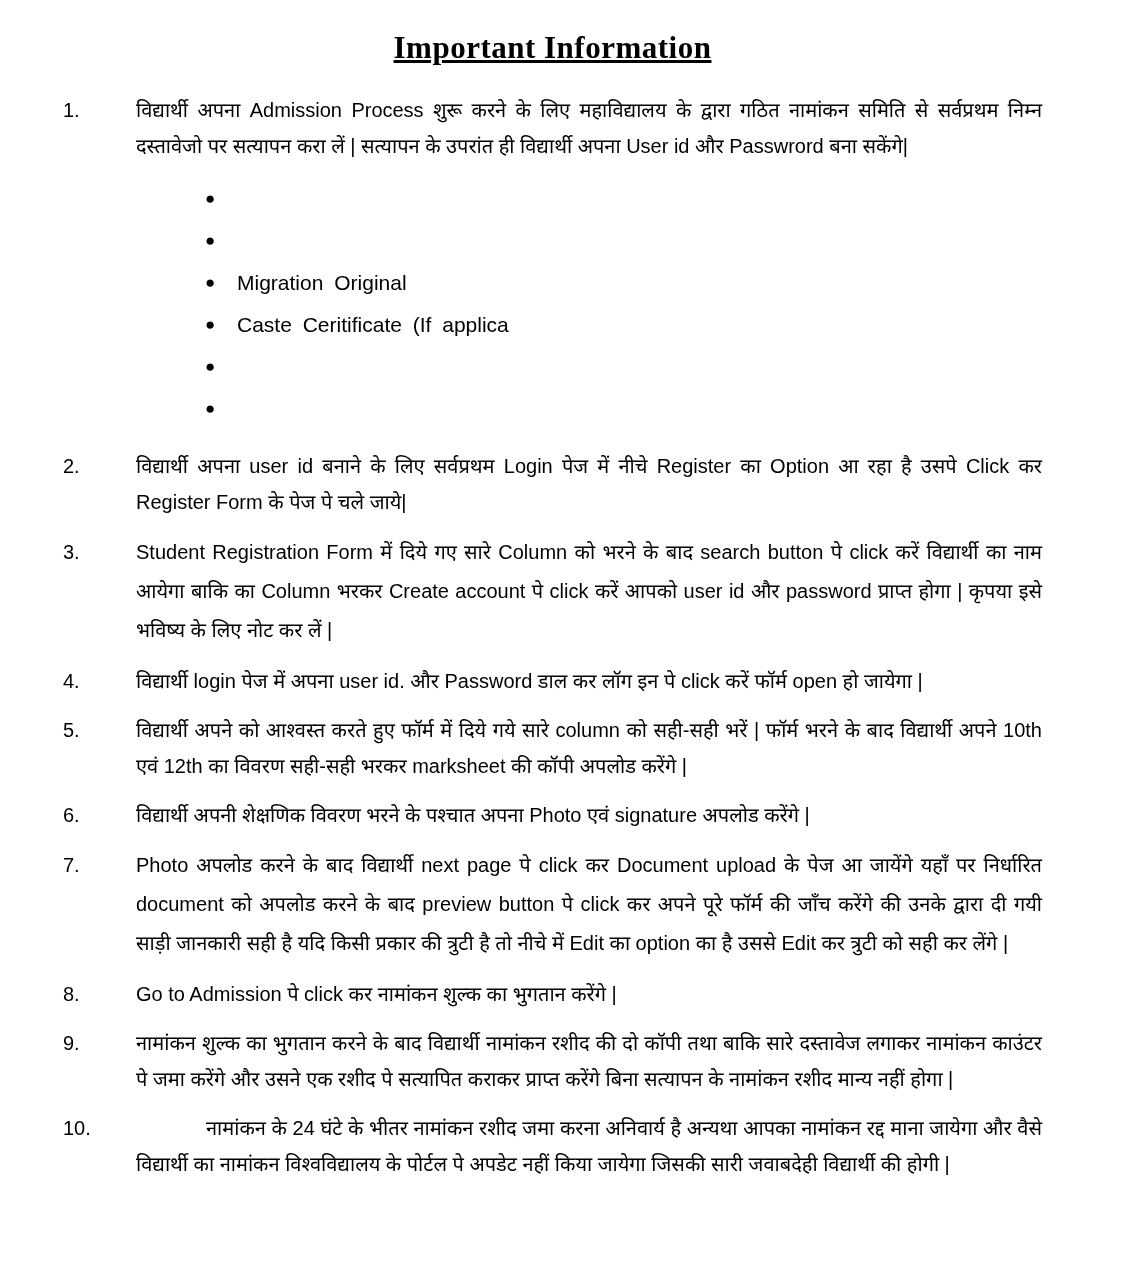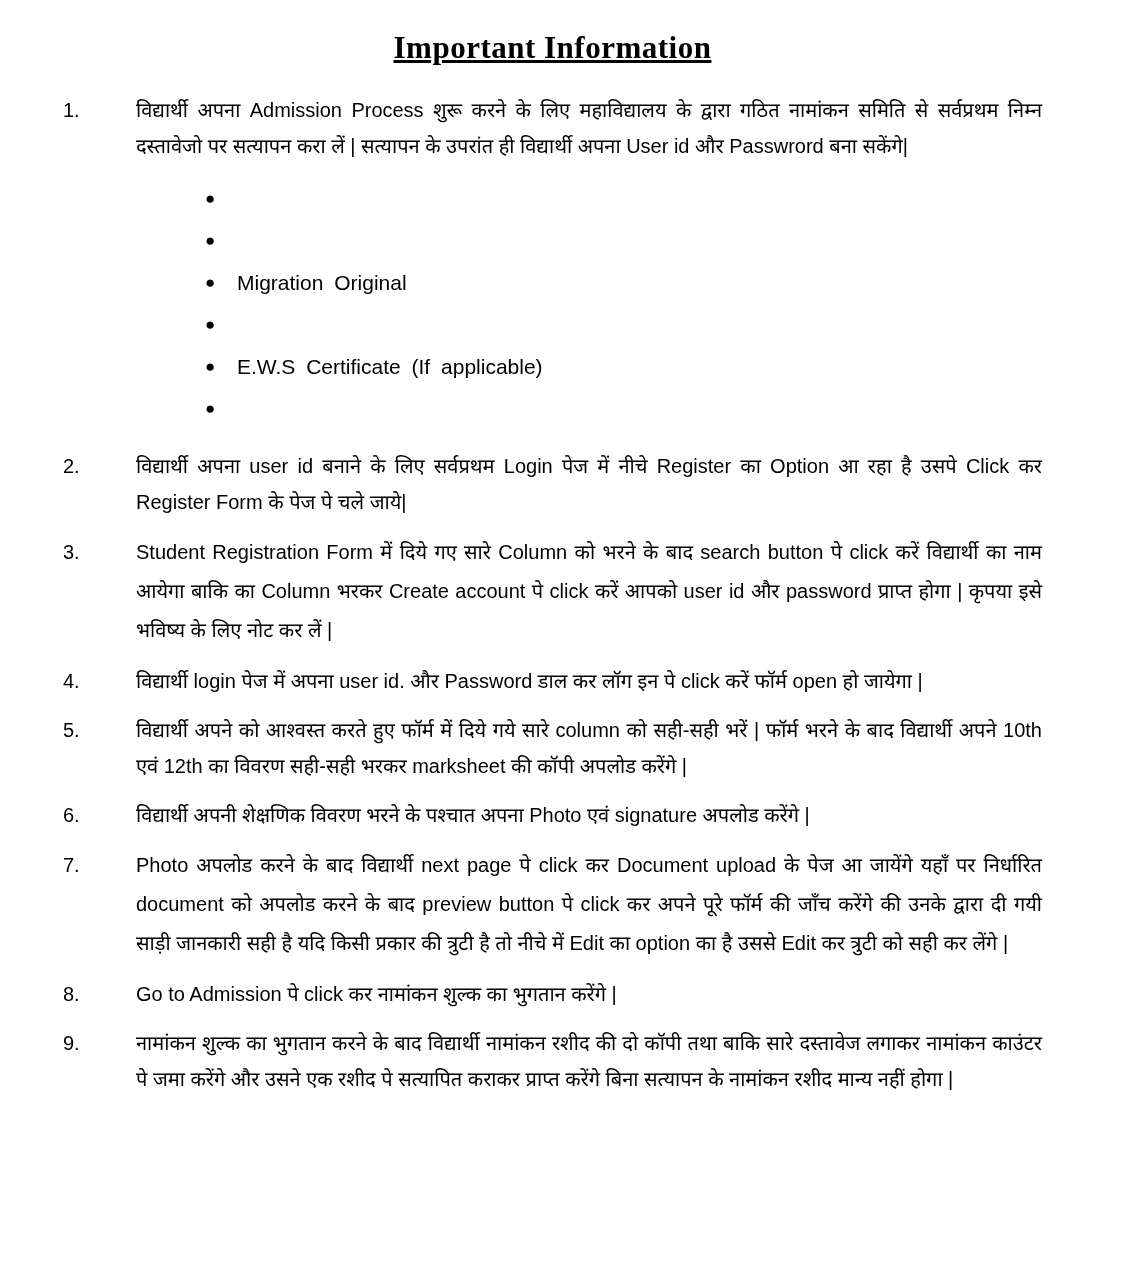--- a/index.html
+++ b/index.html
@@ -85,24 +85,24 @@
     </li>
     <li>
       <span class="dot">●</span>
     </li>
     <li>
       <span class="dot">●</span>
       <span>Migration Original</span>
     </li>
     <li>
       <span class="dot">●</span>
+      <span>Caste Ceritificate (If applica</span>
     </li>
     <li>
       <span class="dot">●</span>
-      <span>E.W.S Certificate (If applicable)</span>
     </li>
     <li>
       <span class="dot">●</span>
     </li>
   </ul>
 
   <div class="item">
     <span class="num">2.</span>
     <div class="text">विद्यार्थी अपना user id बनाने के लिए सर्वप्रथम Login पेज में नीचे Register का Option आ रहा है उसपे Click कर Register Form के पेज पे चले जाये|</div>
   </div>
@@ -135,14 +135,18 @@
   <div class="item">
     <span class="num">8.</span>
     <div class="text">Go to Admission पे click कर नामांकन शुल्क का भुगतान करेंगे |</div>
   </div>
 
   <div class="item">
     <span class="num">9.</span>
     <div class="text">नामांकन शुल्क का भुगतान करने के बाद विद्यार्थी नामांकन रशीद की दो कॉपी तथा बाकि सारे दस्तावेज लगाकर नामांकन काउंटर पे जमा करेंगे और उसने एक रशीद पे सत्यापित कराकर प्राप्त करेंगे बिना सत्यापन के नामांकन रशीद मान्य नहीं होगा |</div>
   </div>
 
+  <div class="item indent-first">
+    <span class="num">10.</span>
+    <div class="text">नामांकन के 24 घंटे के भीतर नामांकन रशीद जमा करना अनिवार्य है अन्यथा आपका नामांकन रद्द माना जायेगा और वैसे विद्यार्थी का नामांकन विश्वविद्यालय के पोर्टल पे अपडेट नहीं किया जायेगा जिसकी सारी जवाबदेही विद्यार्थी की होगी |</div>
+  </div>
 
 </div>
 
 </body></html>

